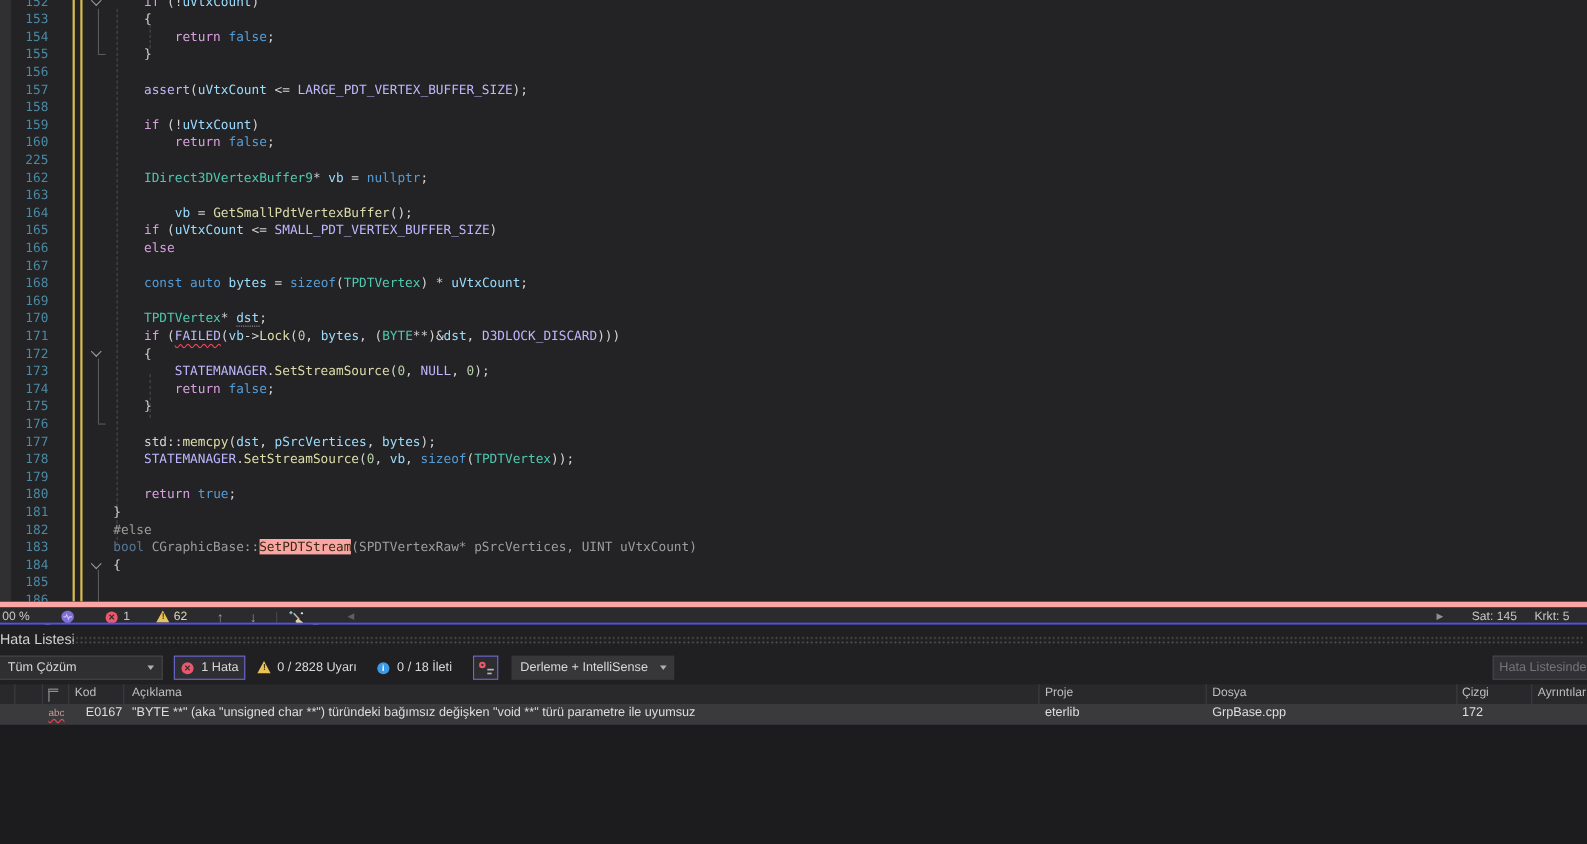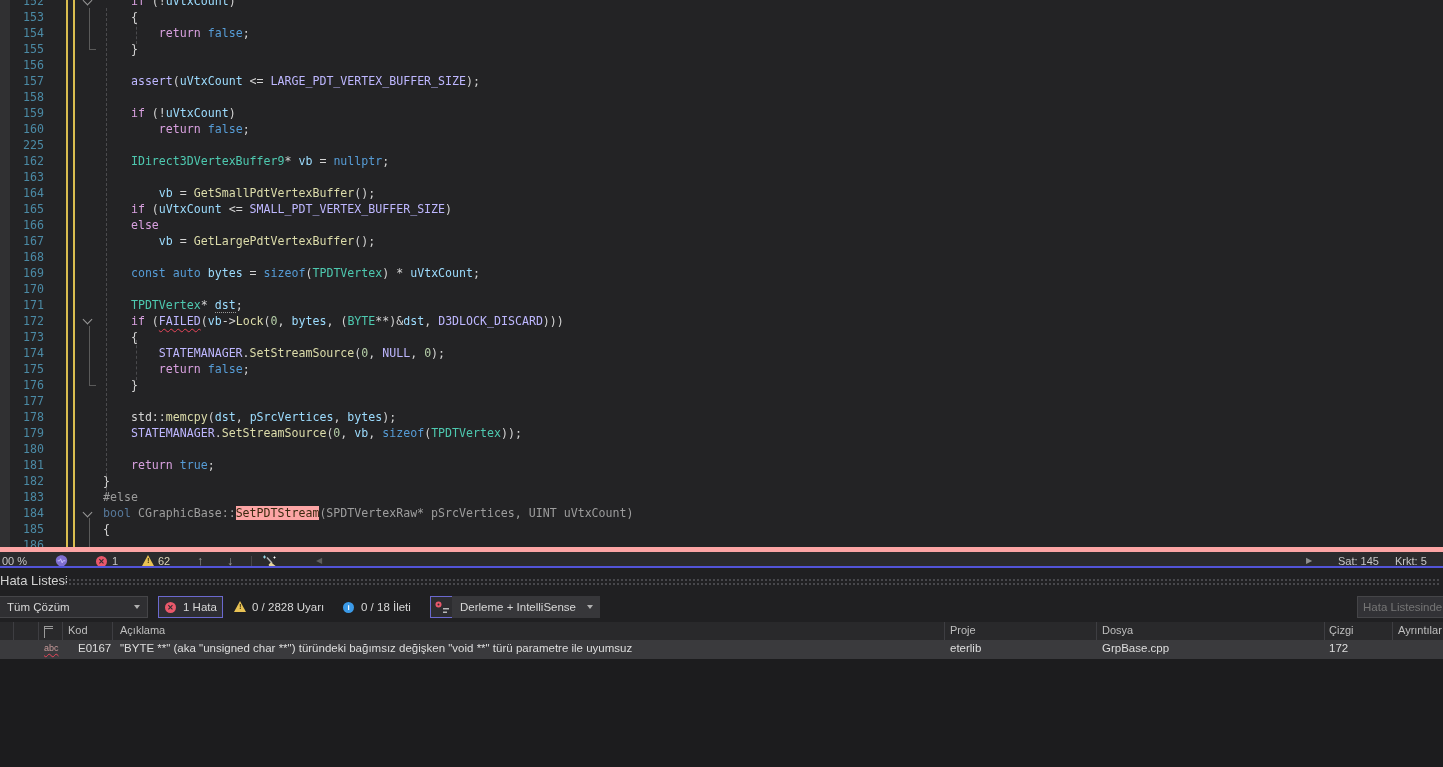--- a/index.html
+++ b/index.html
@@ -42,21 +42,21 @@
   
   .accent-line{position:absolute;left:0;top:566px;width:1443px;height:2px;background:#5254d8;}
   
   .panel{position:absolute;left:0;top:568px;width:1443px;height:199px;background:#202022;}
   .panel-title{position:absolute;left:0;top:3px;width:100%;height:20px;}
   .pt-text{position:absolute;left:0;top:2px;font-size:13px;color:#d2d2d2;}
   .pt-dots{position:absolute;left:64px;right:4px;top:7px;height:8px;background-image:radial-gradient(#47474b 1px,transparent 1.01px);background-size:4px 4px;}
   .toolbar{position:absolute;left:0;top:28px;width:100%;height:22px;font-size:11.5px;color:#d8d8d8;}
   .combo{position:absolute;height:22px;box-sizing:border-box;display:flex;align-items:center;}
   .combo1{left:-2px;width:150px;background:#2f2f32;border:1px solid #454548;}
-  .combo2{left:452px;width:148px;background:#37373a;}
+  .combo2{left:465px;width:148px;background:#37373a;}
   .combo .lbl{margin-left:8px;flex:1;white-space:nowrap;overflow:hidden;}
   .combo .caret{margin-right:7px;}
   .tb-btn{position:absolute;height:22px;box-sizing:border-box;display:flex;align-items:center;}
   .btn-err{left:158px;width:65px;border:1px solid #6b69cf;background:#2e2e33;}
   .btn-warn{left:228px;width:106px;}
   .btn-info{left:337px;width:92px;}
   .btn-filter{left:430px;width:23px;border:1px solid #6b69cf;background:#2d2d30;justify-content:center;}
   .tb-ic{position:relative;width:13px;height:13px;margin-left:6px;margin-right:5px;flex:none;}
   .tb-lbl{white-space:nowrap;}
   .info-circle{position:absolute;top:1px;width:11px;height:11px;border-radius:50%;background:#3b9ae8;color:#fff;font-size:8px;font-weight:bold;text-align:center;line-height:11px;}
@@ -140,21 +140,20 @@
         <div class="cl"><span class="p">    </span><span class="m">assert</span><span class="p">(</span><span class="v">uVtxCount</span><span class="p"> &lt;= </span><span class="m">LARGE_PDT_VERTEX_BUFFER_SIZE</span><span class="p">);</span></div>
         <div class="cl"></div>
         <div class="cl"><span class="p">    </span><span class="c">if</span><span class="p"> (!</span><span class="v">uVtxCount</span><span class="p">)</span></div>
         <div class="cl"><span class="p">        </span><span class="c">return</span><span class="p"> </span><span class="k">false</span><span class="p">;</span></div>
         <div class="cl"></div>
         <div class="cl"><span class="p">    </span><span class="t">IDirect3DVertexBuffer9</span><span class="p">* </span><span class="v">vb</span><span class="p"> = </span><span class="k">nullptr</span><span class="p">;</span></div>
         <div class="cl"></div>
         <div class="cl"><span class="p">        </span><span class="v">vb</span><span class="p"> = </span><span class="f">GetSmallPdtVertexBuffer</span><span class="p">();</span></div>
         <div class="cl"><span class="p">    </span><span class="c">if</span><span class="p"> (</span><span class="v">uVtxCount</span><span class="p"> &lt;= </span><span class="m">SMALL_PDT_VERTEX_BUFFER_SIZE</span><span class="p">)</span></div>
         <div class="cl"><span class="p">    </span><span class="c">else</span></div>
-        <div class="cl"><span class="p">        </span><span class="v">vb</span><span class="p"> = </span><span class="f">GetLargePdtVertexBuffer</span><span class="p">();</span></div>
         <div class="cl"></div>
         <div class="cl"><span class="p">    </span><span class="k">const</span><span class="p"> </span><span class="k">auto</span><span class="p"> </span><span class="v">bytes</span><span class="p"> = </span><span class="k">sizeof</span><span class="p">(</span><span class="t">TPDTVertex</span><span class="p">) * </span><span class="v">uVtxCount</span><span class="p">;</span></div>
         <div class="cl"></div>
         <div class="cl"><span class="p">    </span><span class="t">TPDTVertex</span><span class="p">* </span><span class="v dot">dst</span><span class="p">;</span></div>
         <div class="cl"><span class="p">    </span><span class="c">if</span><span class="p"> (</span><span class="m sq">FAILED</span><span class="p">(</span><span class="v">vb</span><span class="p">-&gt;</span><span class="f">Lock</span><span class="p">(</span><span class="n">0</span><span class="p">, </span><span class="v">bytes</span><span class="p">, (</span><span class="t">BYTE</span><span class="p">**)&amp;</span><span class="v">dst</span><span class="p">, </span><span class="m">D3DLOCK_DISCARD</span><span class="p">)))</span></div>
         <div class="cl"><span class="p">    {</span></div>
         <div class="cl"><span class="p">        </span><span class="m">STATEMANAGER</span><span class="p">.</span><span class="f">SetStreamSource</span><span class="p">(</span><span class="n">0</span><span class="p">, </span><span class="m">NULL</span><span class="p">, </span><span class="n">0</span><span class="p">);</span></div>
         <div class="cl"><span class="p">        </span><span class="c">return</span><span class="p"> </span><span class="k">false</span><span class="p">;</span></div>
         <div class="cl"><span class="p">    }</span></div>
         <div class="cl"></div>

